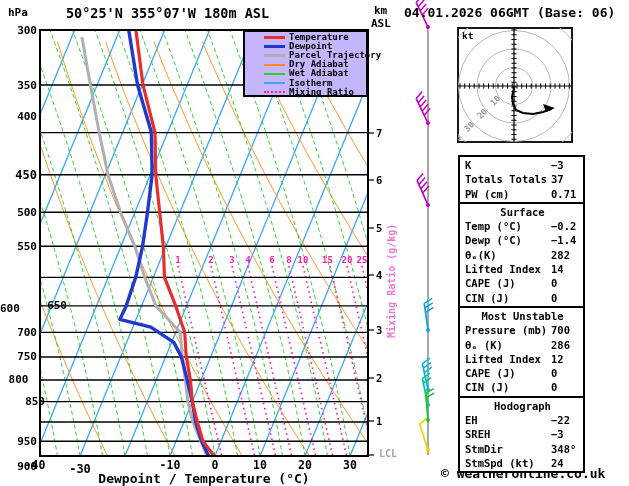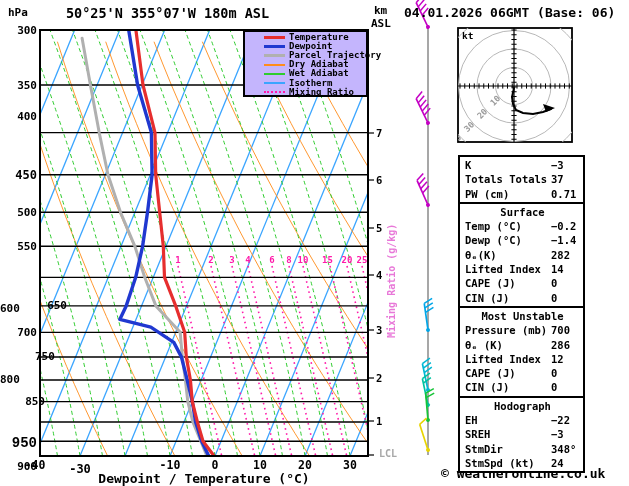--- a/index.html
+++ b/index.html
@@ -273,25 +273,25 @@
   <div class="abs" id="pressure-ticks">
       <div class="tick" style="left:0;top:24px;width:37px;text-align:right;font-size:11px;">300</div>
       <div class="tick" style="left:0;top:79px;width:37px;text-align:right;font-size:11px;">350</div>
       <div class="tick" style="left:0;top:110px;width:37px;text-align:right;font-size:11px;">400</div>
       <div class="tick" style="left:0;top:168px;width:37px;text-align:right;font-size:12px;">450</div>
       <div class="tick" style="left:0;top:206px;width:37px;text-align:right;font-size:11px;">500</div>
       <div class="tick" style="left:0;top:240px;width:37px;text-align:right;font-size:11px;">550</div>
       <div class="tick" style="left:0;top:271px;width:37px;text-align:left;font-size:11px;margin-top:31px;">600</div>
       <div class="tick" style="left:0;top:299px;width:37px;text-align:right;font-size:11px;padding-left:30px;">650</div>
       <div class="tick" style="left:0;top:326px;width:37px;text-align:right;font-size:11px;">700</div>
-      <div class="tick" style="left:0;top:350px;width:37px;text-align:left;font-size:11px;margin-left:35px;">750</div>
-      <div class="tick" style="left:0;top:373px;width:37px;text-align:left;font-size:11px;">800</div>
+      <div class="tick" style="left:0;top:350px;width:37px;text-align:right;font-size:11px;">750</div>
+      <div class="tick" style="left:0;top:373px;width:37px;text-align:center;font-size:11px;">800</div>
       <div class="tick" style="left:0;top:395px;width:37px;text-align:right;font-size:11px;padding-left:8px;">850</div>
       <div class="tick" style="left:0;top:416px;width:37px;text-align:right;font-size:11px;margin-top:44px;">900</div>
-      <div class="tick" style="left:0;top:435px;width:37px;text-align:right;font-size:14px;font-family:Liberation Mono, monospace;">950</div>
+      <div class="tick" style="left:0;top:435px;width:37px;text-align:right;font-size:11px;">950</div>
     </div>
   <div class="abs" id="temp-ticks">
       <div class="tick" style="left:15px;top:458px;width:40px;text-align:center;font-size:11.5px;">-40</div>
       <div class="tick" style="left:60px;top:462px;width:40px;text-align:center;font-size:12px;">-30</div>
       <div class="tick" style="left:105px;top:458px;width:40px;text-align:center;font-size:11.5px;margin-top:35px;">-20</div>
       <div class="tick" style="left:150px;top:458px;width:40px;text-align:center;font-size:11.5px;">-10</div>
       <div class="tick" style="left:195px;top:458px;width:40px;text-align:center;font-size:11.5px;">0</div>
       <div class="tick" style="left:240px;top:458px;width:40px;text-align:center;font-size:11.5px;">10</div>
       <div class="tick" style="left:285px;top:458px;width:40px;text-align:center;font-size:11.5px;">20</div>
       <div class="tick" style="left:330px;top:458px;width:40px;text-align:center;font-size:11.5px;">30</div>

